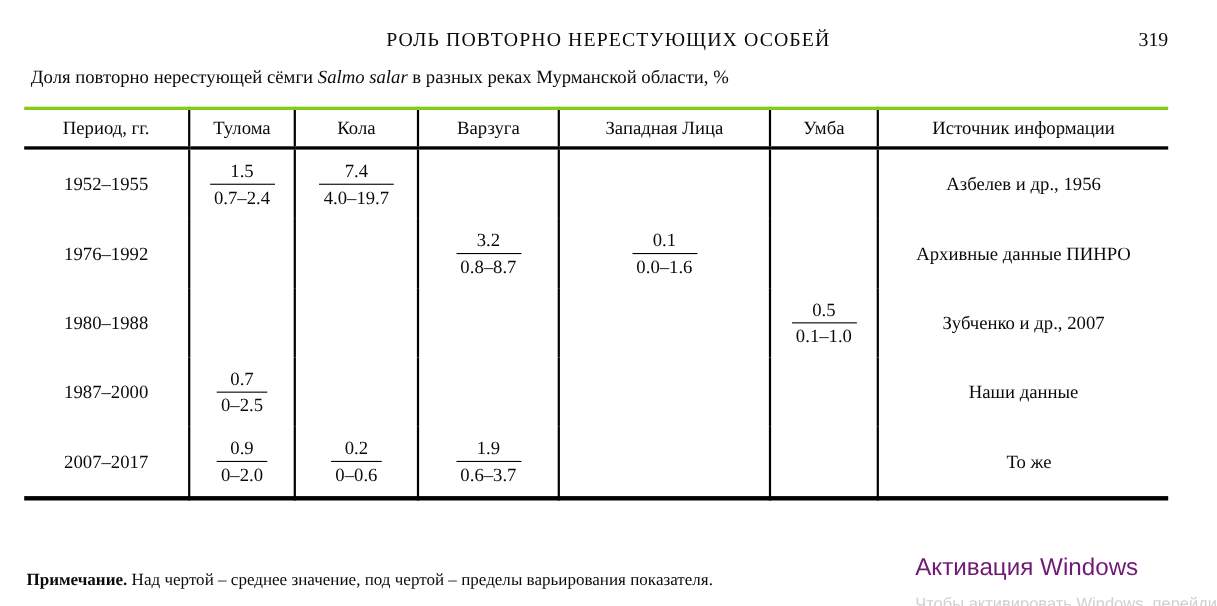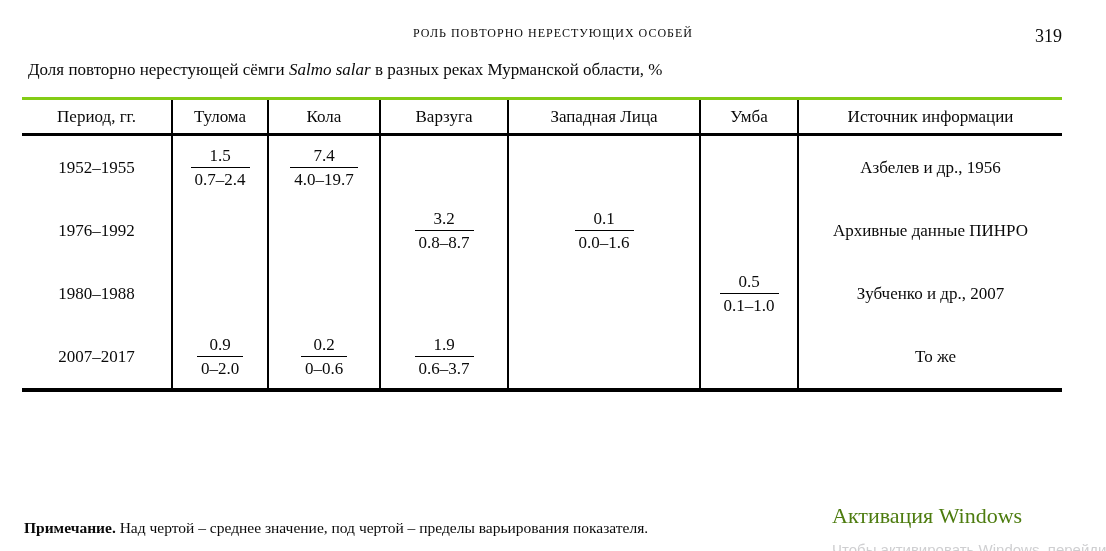--- a/index.html
+++ b/index.html
@@ -11,21 +11,21 @@
     position: relative;
     overflow: hidden;
   }
 
   
   .runhead {
     position: absolute; top: 26px; left: 0; width: 1106px; height: 26px;
   }
   .runhead .title {
     position: absolute; left: 0; right: 0; text-align: center;
-    font-size: 12px; letter-spacing: 1px; white-space: nowrap;
+    font-size: 18px; letter-spacing: 1px; white-space: nowrap;
   }
   .runhead .pageno {
     position: absolute; right: 44px; top: 0; font-size: 18px;
   }
 
   
   .caption {
     position: absolute; left: 28px; top: 60px;
     font-size: 17px; white-space: nowrap;
   }
@@ -69,22 +69,22 @@
   
   .note {
     position: absolute; left: 24px; top: 519px;
     font-size: 15.5px; white-space: nowrap;
   }
   .note b { font-weight: bold; }
 
   
   .wm1 {
     position: absolute; left: 832px; top: 503px;
-    font-family: Liberation Serif, serif;
-    font-size: 22px; color: #4d7c0f; white-space: nowrap;
+    font-family: Liberation Sans, sans-serif;
+    font-size: 22px; color: #701a75; white-space: nowrap;
   }
   .wm2 {
     position: absolute; left: 832px; top: 541px;
     font-family: "Liberation Sans", "DejaVu Sans", sans-serif;
     font-size: 15px; color: #cfcfd1; white-space: nowrap;
   }
 </style>
 </head>
 <body>
 
@@ -168,20 +168,34 @@
         <td>
           <span class="frac">
             <span class="num">0.5</span>
             <span class="den">0.1–1.0</span>
           </span>
         </td>
         <td class="src">Зубченко и др., 2007</td>
       </tr>
 
 
+      <tr>
+        <td class="period">1987–2000</td>
+        <td>
+          <span class="frac">
+            <span class="num">0.7</span>
+            <span class="den">0–2.5</span>
+          </span>
+        </td>
+        <td></td>
+        <td></td>
+        <td></td>
+        <td></td>
+        <td class="src">Наши данные</td>
+      </tr>
 
       <tr>
         <td class="period">2007–2017</td>
         <td>
           <span class="frac">
             <span class="num">0.9</span>
             <span class="den">0–2.0</span>
           </span>
         </td>
         <td>

